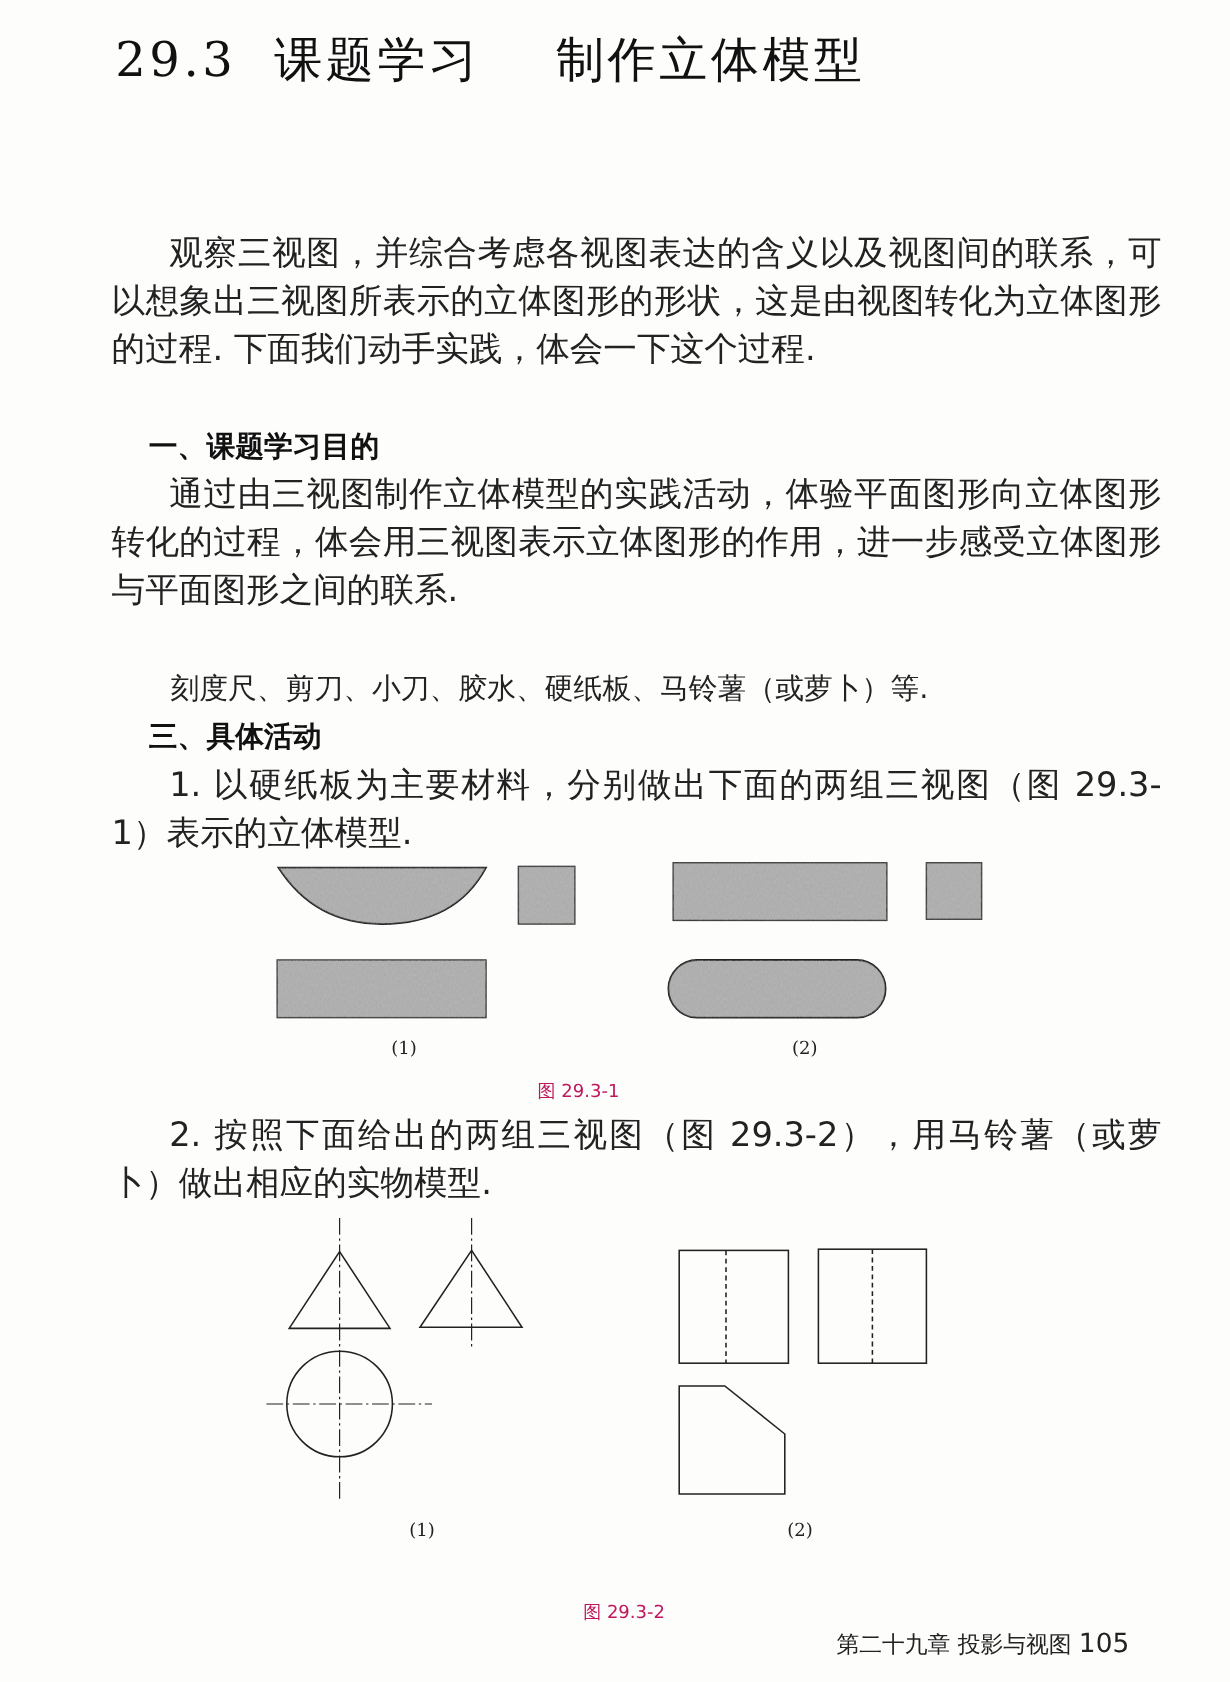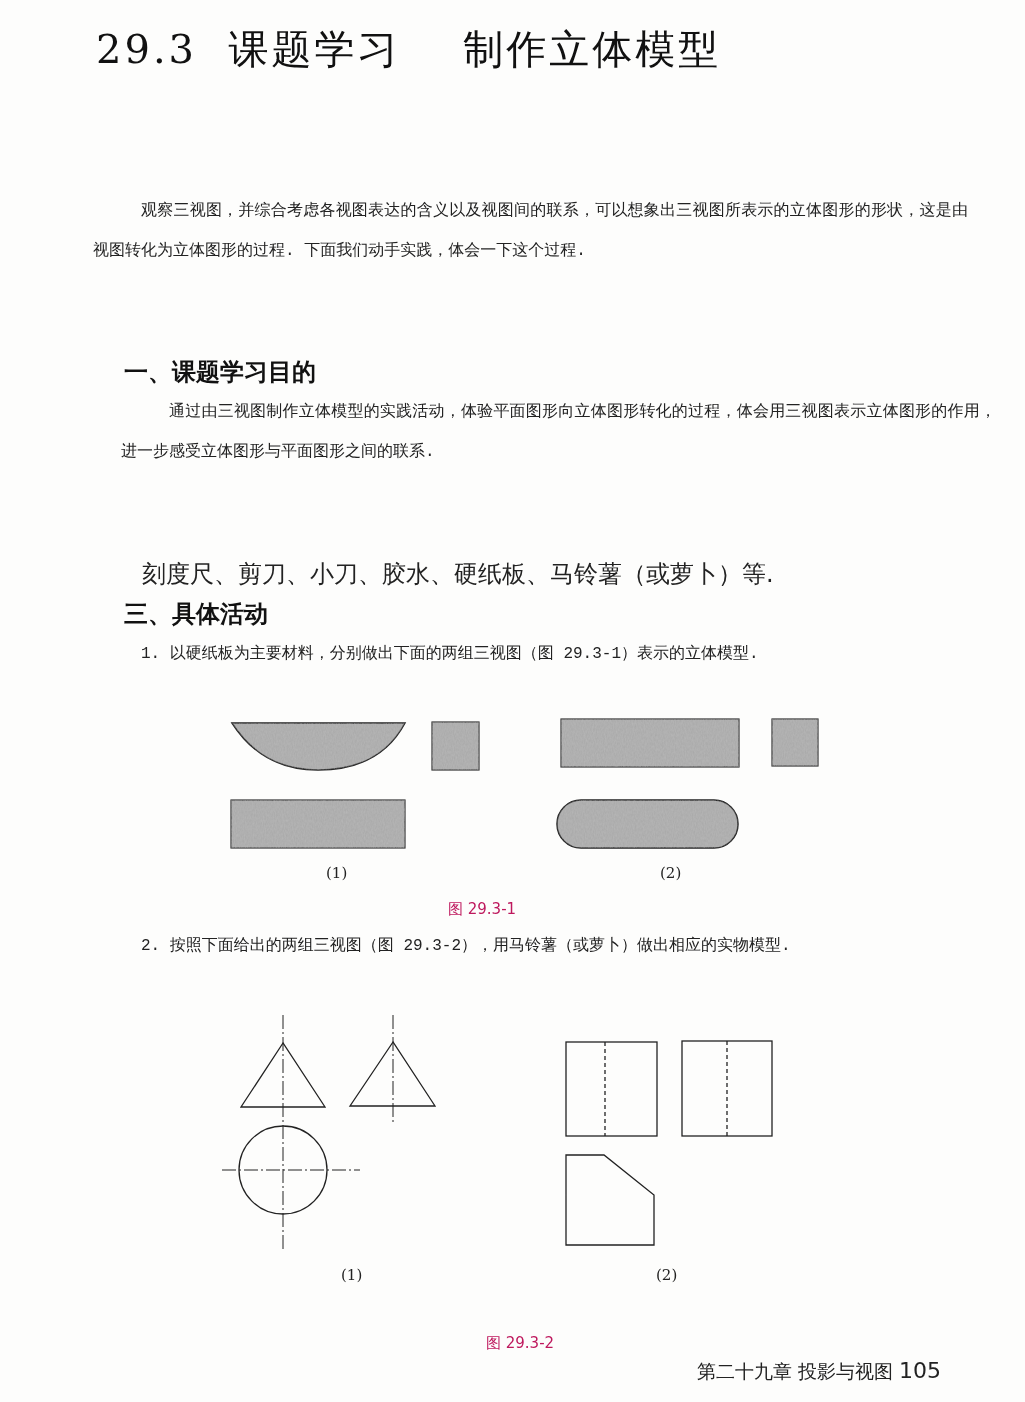--- a/index.html
+++ b/index.html
@@ -10,22 +10,22 @@
   }
   .page { position: absolute; inset: 0; background: #fdfdfc; }
   .title {
     position: absolute; left: 96px; top: 22px;
     font-family: "DejaVu Serif", "Liberation Serif", serif;
     font-size: 40px; letter-spacing: 3px; color: #111;
     white-space: pre;
   }
   .para {
     position: absolute; left: 93px; width: 875px;
-    font-size: 16px; line-height: 40px; color: #222;
-    text-indent: 48px; text-align: justify; font-family: Liberation Mono, monospace;
+    font-size: 28px; line-height: 40px; color: #222;
+    text-indent: 48px; text-align: justify;
   }
   .heading {
     position: absolute; left: 124px;
     font-size: 24px; line-height: 40px; color: #111; font-weight: bold;
   }
   .line { position: absolute; font-size: 24px; line-height: 40px; color: #222; white-space: nowrap; text-align: center; }
   .cap { position: absolute; font-family: "DejaVu Serif", "Liberation Serif", serif; font-size: 15px; color: #222; white-space: nowrap; }
   .figcap { position: absolute; font-size: 15px; color: #be185d; white-space: nowrap; }
   .footer { position: absolute; left: 697px; top: 1358px; font-size: 19px; color: #222; white-space: nowrap; }
   .footer .pg { font-size: 22px; margin-left: 6px; }
@@ -34,21 +34,21 @@
 </head>
 <body>
 
 <div class="page">
 
   <div class="title">29.3  课题学习    制作立体模型</div>
 
   <div class="para" style="top:191px;">观察三视图，并综合考虑各视图表达的含义以及视图间的联系，可以想象出三视图所表示的立体图形的形状，这是由视图转化为立体图形的过程. 下面我们动手实践，体会一下这个过程.</div>
 
   <div class="heading" style="top:352px;">一、课题学习目的</div>
-  <div class="para" style="top:392px;margin-left:28px;">通过由三视图制作立体模型的实践活动，体验平面图形向立体图形转化的过程，体会用三视图表示立体图形的作用，进一步感受立体图形与平面图形之间的联系.</div>
+  <div class="para" style="top:392px;">通过由三视图制作立体模型的实践活动，体验平面图形向立体图形转化的过程，体会用三视图表示立体图形的作用，进一步感受立体图形与平面图形之间的联系.</div>
 
   <div class="line" style="left:142px; top:554px;">刻度尺、剪刀、小刀、胶水、硬纸板、马铃薯（或萝卜）等.</div>
 
   <div class="heading" style="top:594px;">三、具体活动</div>
   <div class="para" style="top:634px;">1. 以硬纸板为主要材料，分别做出下面的两组三视图（图 29.3-1）表示的立体模型.</div>
 
   <svg width="1025" height="1402" style="pointer-events:none;">
     <defs>
       <filter id="grain" x="0" y="0" width="100%" height="100%">
         <feTurbulence type="fractalNoise" baseFrequency="0.9 0.35" numOctaves="2" seed="3" result="n"></feTurbulence>

